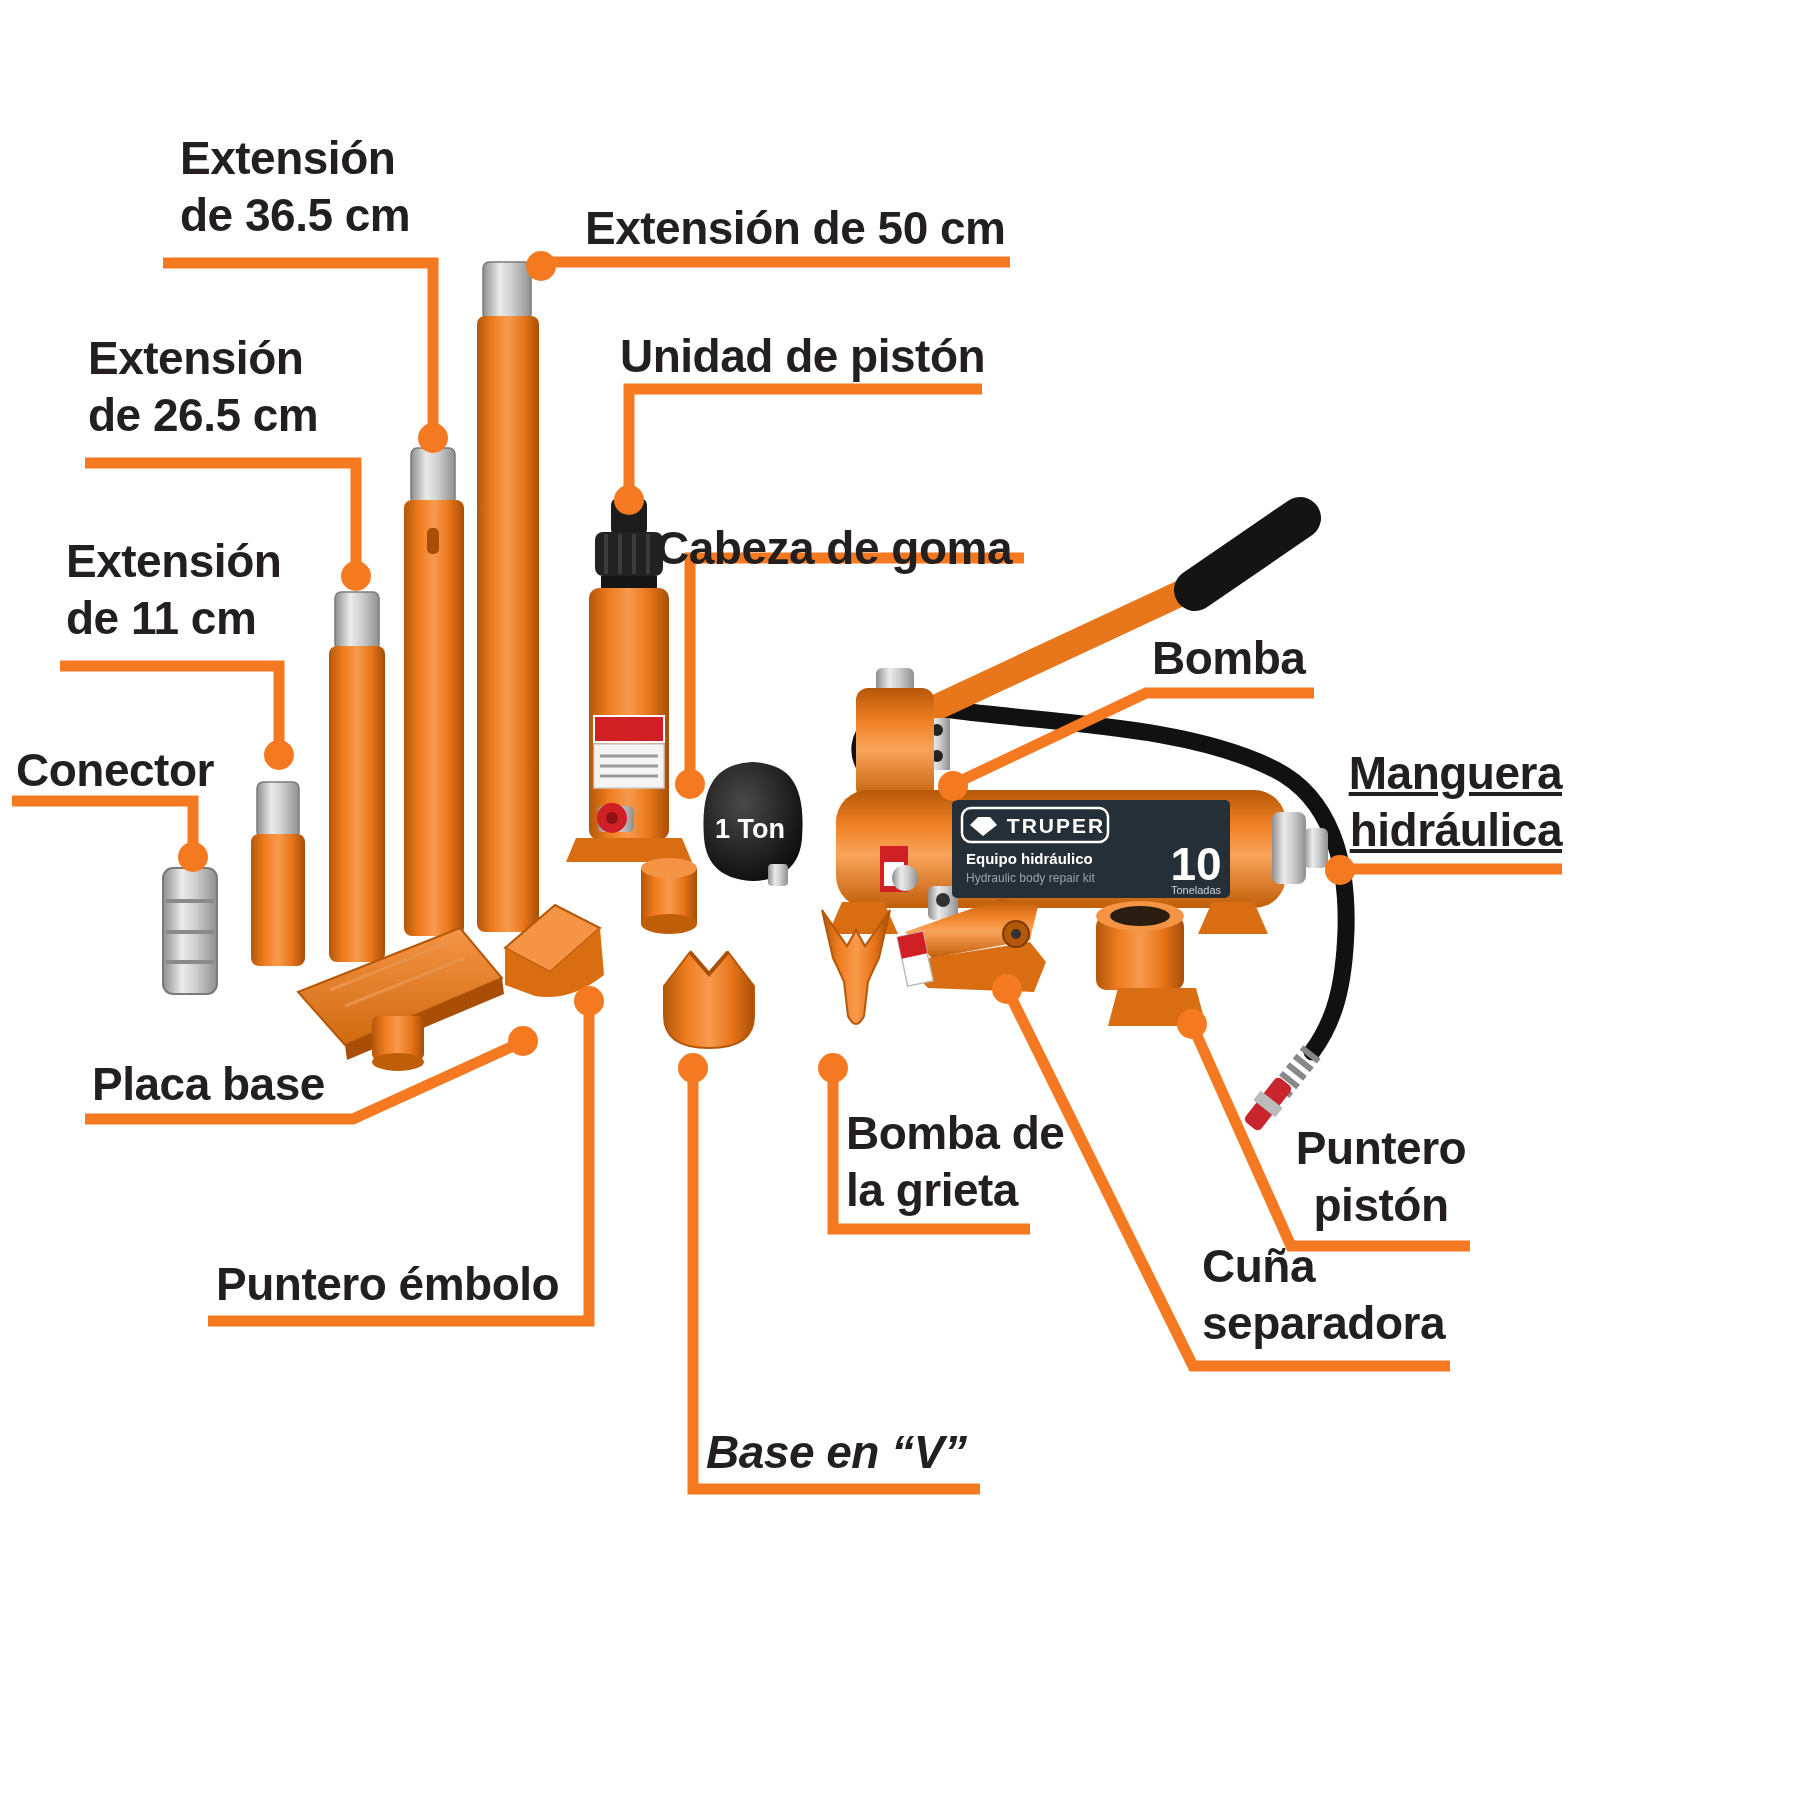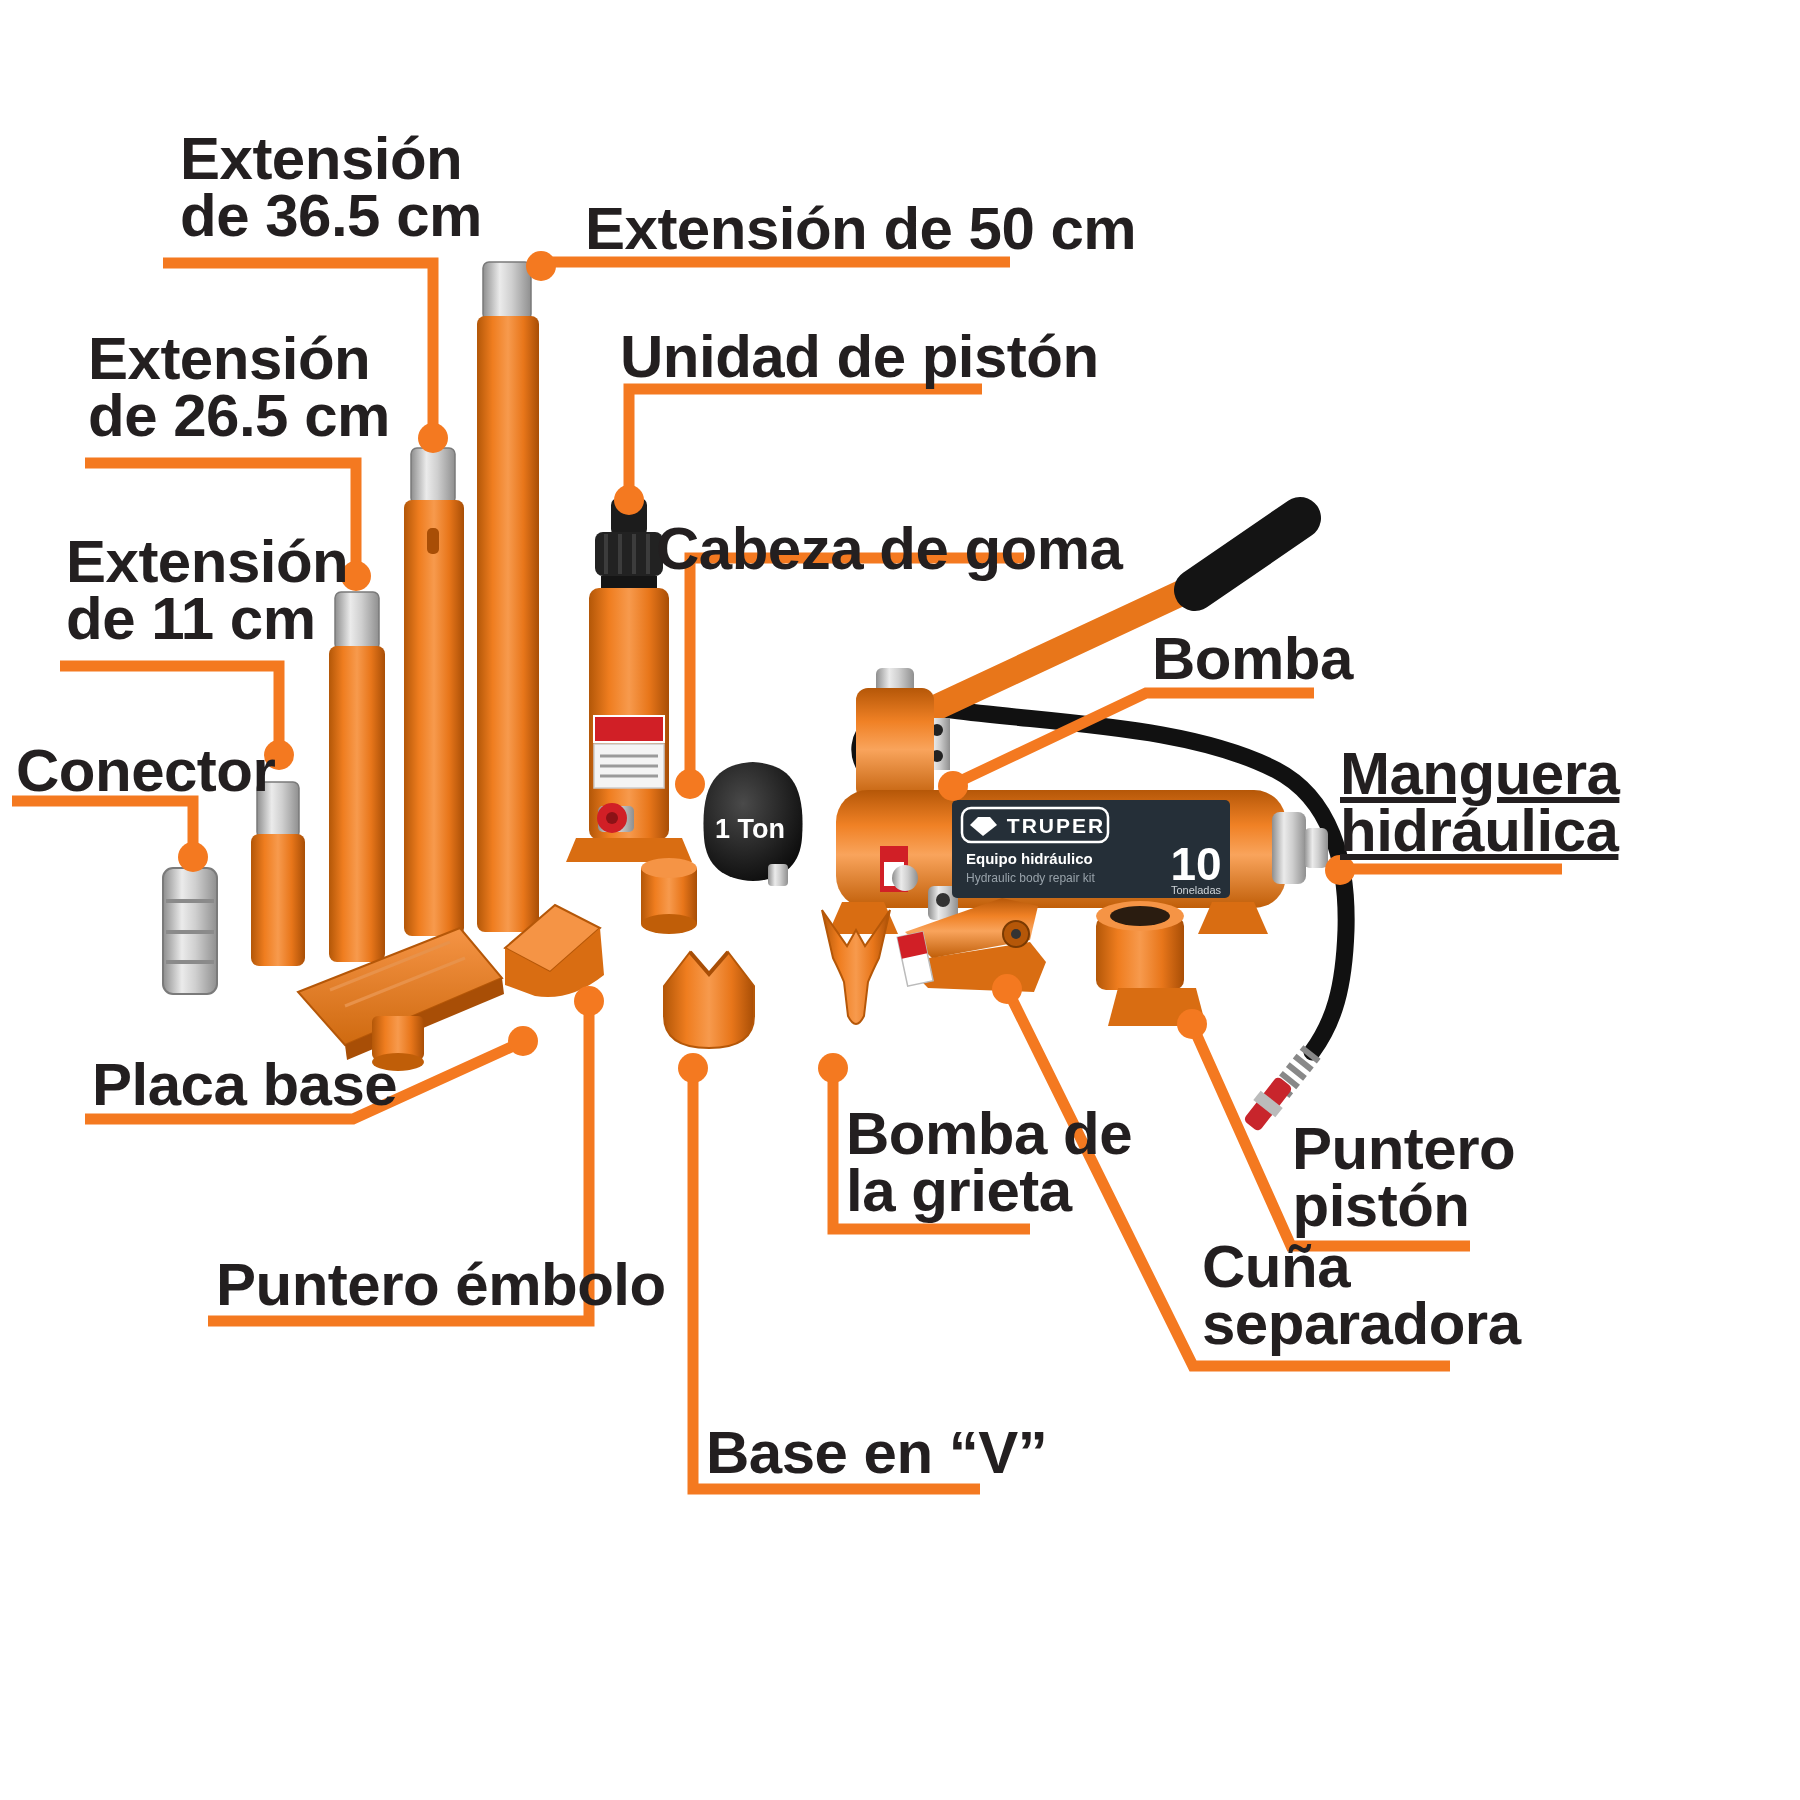--- a/index.html
+++ b/index.html
@@ -1,19 +1,19 @@
 <!DOCTYPE html>
 <html><head>
 <meta charset="utf-8">
 <style>
   html,body{margin:0;padding:0;background:#fff;}
   .canvas{position:relative;width:1800px;height:1800px;background:#fff;overflow:hidden;
           font-family:"Liberation Sans",sans-serif;}
   .scene{position:absolute;left:0;top:0;}
-  .lbl{position:absolute;font-weight:700;font-size:60px;line-height:57px;color:#231F20;
+  .lbl{position:absolute;font-weight:700;font-size:46px;line-height:57px;color:#231F20;
        white-space:pre-line;letter-spacing:-0.5px;}
   .lbl.right{text-align:right;}
 </style>
 </head>
 <body>
 
 <div class="canvas">
 
   <svg class="scene" width="1800" height="1800" viewBox="0 0 1800 1800">
     <defs>
@@ -268,15 +268,15 @@
   <div class="lbl right" style="left:1340px;top:745px;width:222px;text-decoration:underline;">Manguera
 hidráulica</div>
   <div class="lbl" style="left:92px;top:1056px;text-align:center;">Placa base</div>
   <div class="lbl" style="left:846px;top:1105px;">Bomba de
 la grieta</div>
   <div class="lbl right" style="left:1292px;top:1120px;width:178px;text-align:center;">Puntero
 pistón</div>
   <div class="lbl" style="left:1202px;top:1238px;">Cuña
 separadora</div>
   <div class="lbl" style="left:216px;top:1256px;">Puntero émbolo</div>
-  <div class="lbl" style="left:706px;top:1424px;">Base en “V”</div>
+  <div class="lbl" style="left:706px;top:1424px;font-style:italic;">Base en “V”</div>
 
 </div>
 
 </body></html>

